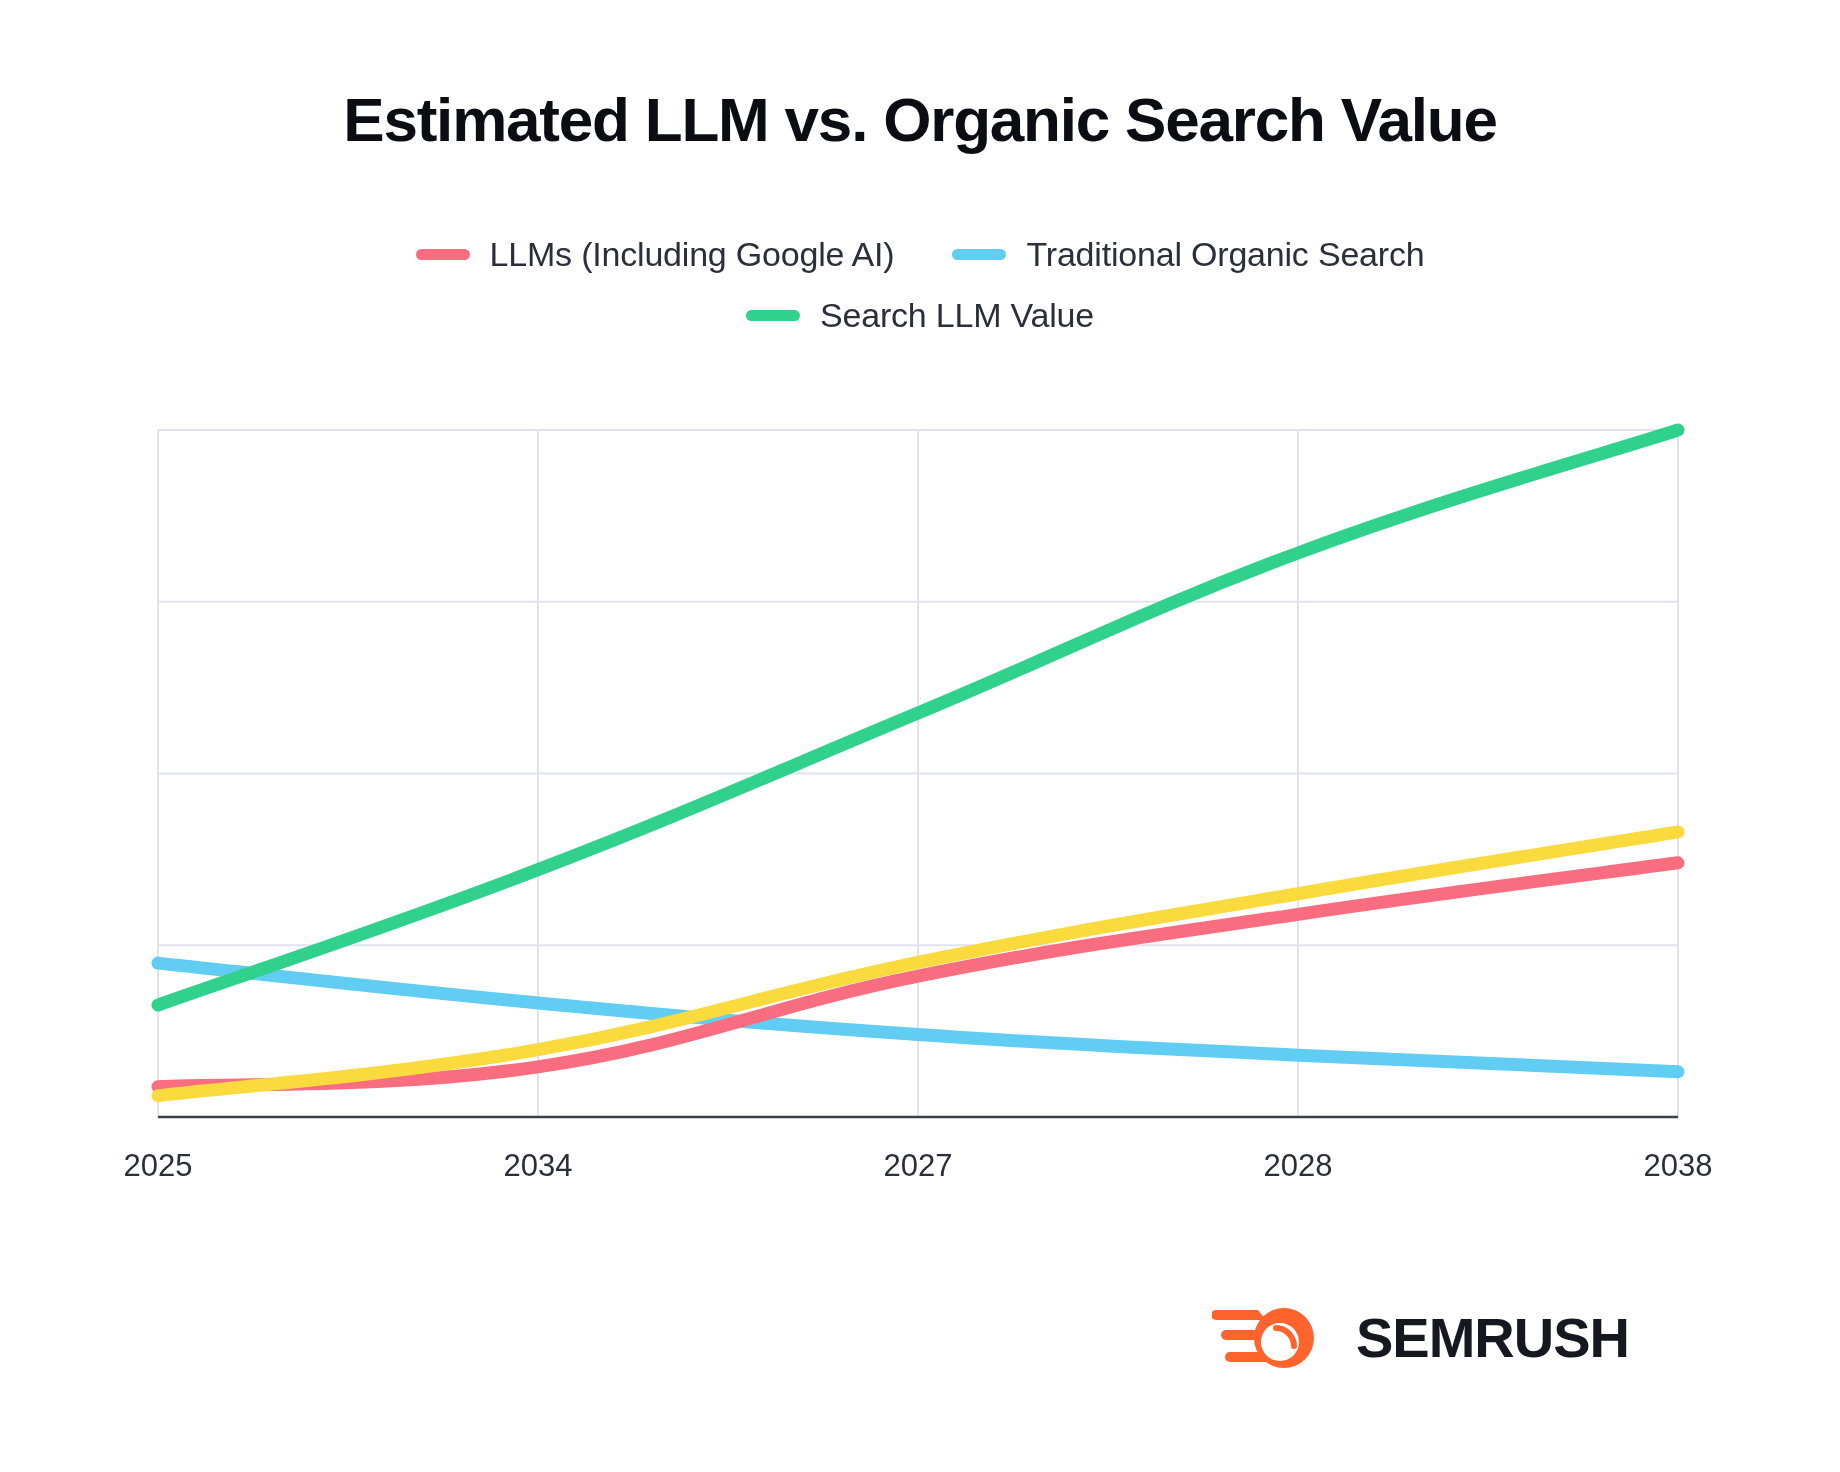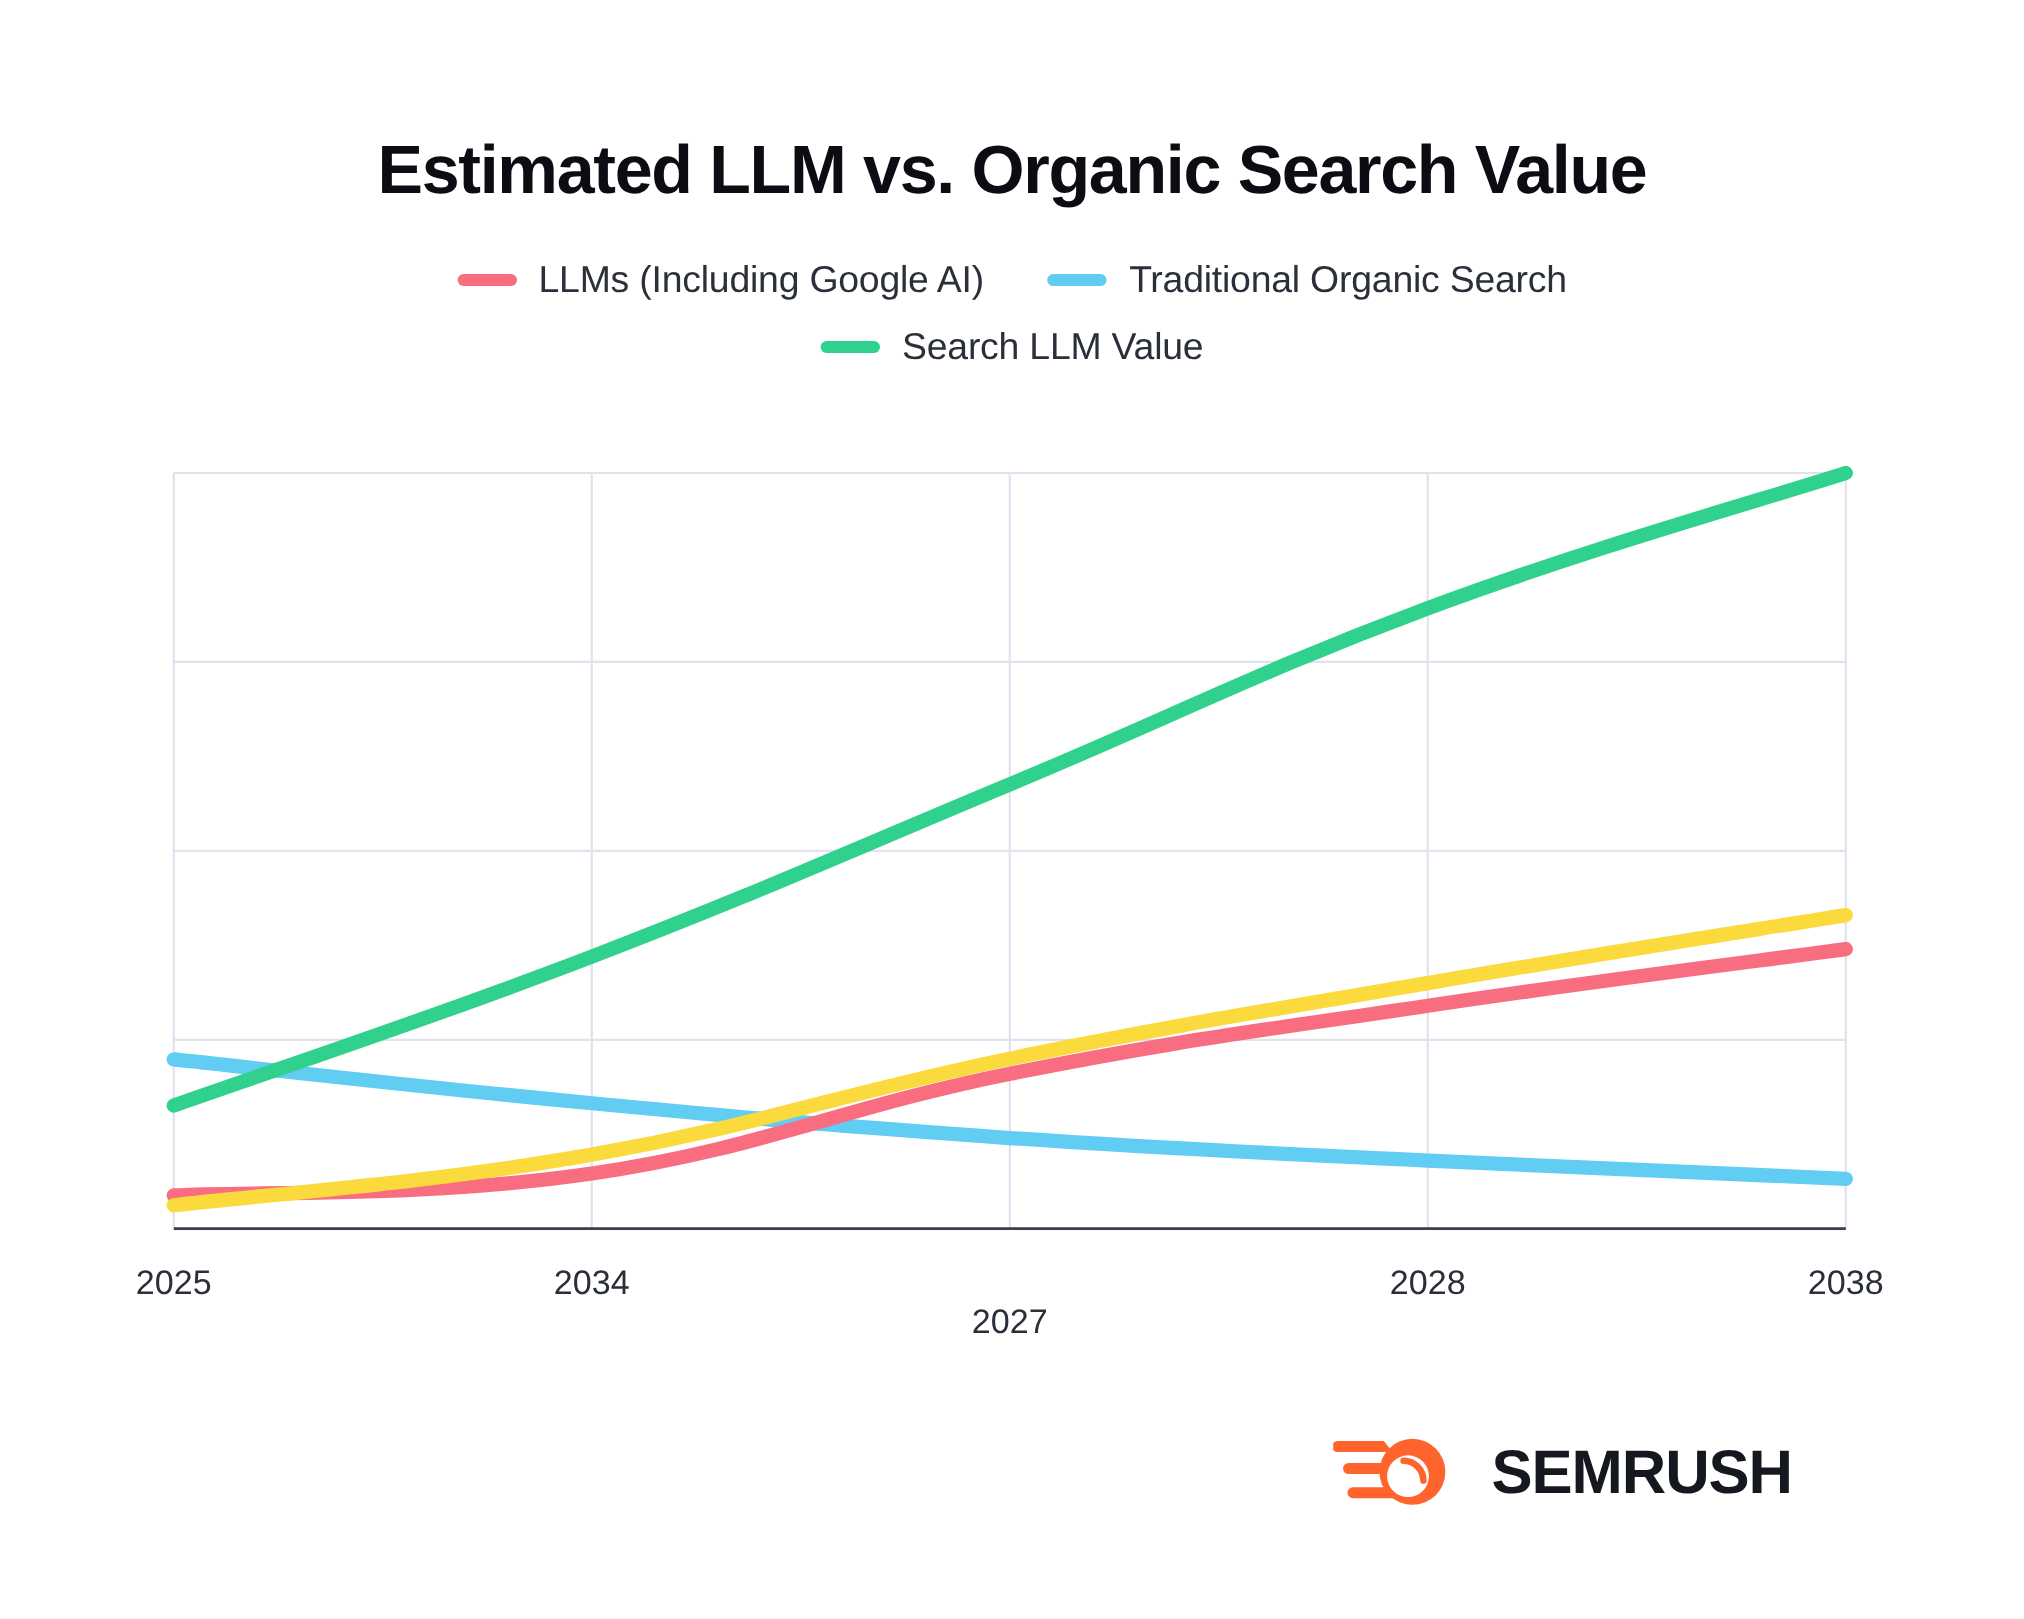--- a/index.html
+++ b/index.html
@@ -21,21 +21,20 @@
     position: absolute;
     left: 0;
     top: 84px;
     width: 1840px;
     text-align: center;
     font-size: 62px;
     font-weight: 700;
     letter-spacing: -1.2px;
     color: #0b0d12;
     font-family: "Liberation Sans", sans-serif;
-    margin-top: 35px;
   }
 
   
   #legend {
     position: absolute;
     left: 0;
     top: 235px;
     width: 1840px;
     display: flex;
     flex-direction: column;
@@ -176,21 +175,21 @@
       </g>
     <g id="axis-layer">
         <line x1="0" y1="687" x2="1520" y2="687" stroke="#3a3f4a" stroke-width="2.5"></line>
       </g>
   </svg>
 </div>
 
 <div id="x-axis">
     <div class="x-tick" style="left: 158px;">2025</div>
     <div class="x-tick" style="left: 538px;">2034</div>
-    <div class="x-tick" style="left: 918px; margin-top: 36px;">2027</div>
+    <div class="x-tick" style="left: 918px;">2027</div>
     <div class="x-tick" style="left: 1298px;">2028</div>
     <div class="x-tick" style="left: 1678px;">2038</div>
   </div>
 
 <div id="brand">
   <svg id="brand-mark" viewBox="0 0 118 84">
     <g id="brand-mark-g">
         <circle cx="72" cy="42" r="30" fill="#ff642d"></circle>
         <circle cx="68" cy="46" r="19" fill="#ffffff"></circle>
         <path d="M 64 32 A 18 18 0 0 1 82 50" fill="none" stroke="#ff642d" stroke-width="6" stroke-linecap="round"></path>

